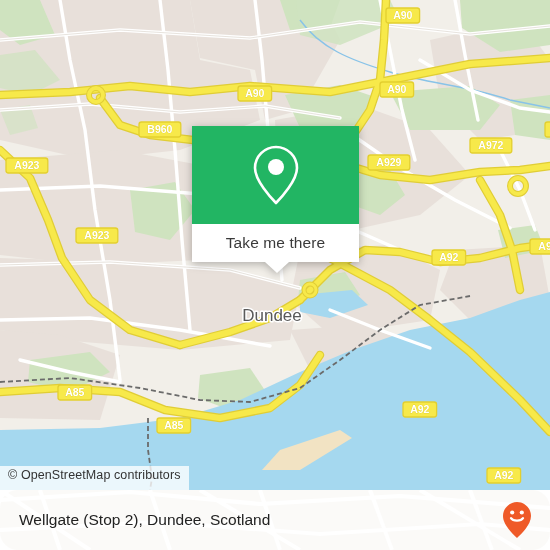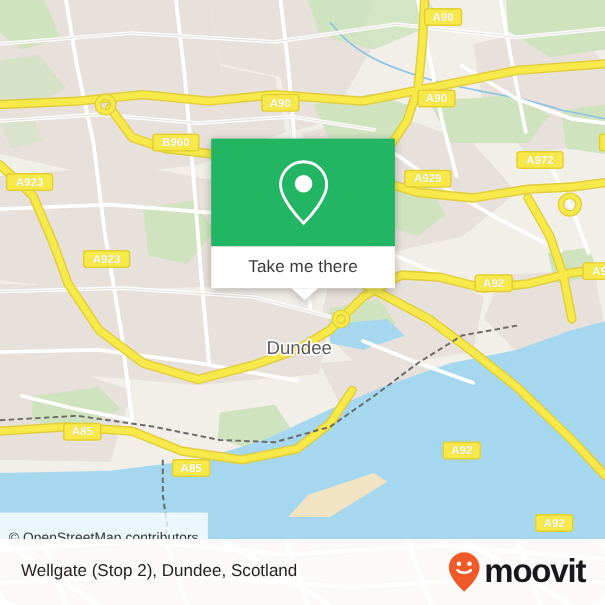--- a/index.html
+++ b/index.html
@@ -22,21 +22,21 @@
     background: #f2efe9;
     overflow: hidden;
   }
   #map svg { display: block; }
 
   
   #attribution {
     position: absolute;
     left: 0; top: 466px;
     height: 24px;
-    padding: 16px 8px 0 8px;
+    padding: 2px 8px 0 8px;
     background: rgba(255,255,255,0.78);
     font-size: 12.5px;
     color: #333333;
     letter-spacing: 0.1px;
     white-space: nowrap;
     z-index: 30;
   }
 
   
   #callout {
@@ -371,17 +371,16 @@
 
     <div id="footer-title">Wellgate (Stop 2), Dundee, Scotland</div>
 
     <div id="brand">
       <svg width="30" height="38" viewBox="0 0 30 38">
         <path d="M15,1 C7.3,1 1,7.3 1,15 C1,24 11,33 15,37 C19,33 29,24 29,15 C29,7.3 22.7,1 15,1 Z" fill="#ef5a28"></path>
         <circle cx="10.2" cy="11.5" r="2.1" fill="#ffffff"></circle>
         <circle cx="19.8" cy="11.5" r="2.1" fill="#ffffff"></circle>
         <path d="M9,17.2 C11,20.4 19,20.4 21,17.2" fill="none" stroke="#ffffff" stroke-width="2.3" stroke-linecap="round"></path>
       </svg>
-      <span id="brand-word">moovit</span>
     </div>
   </div>
 
 </div>
 
 </body></html>

